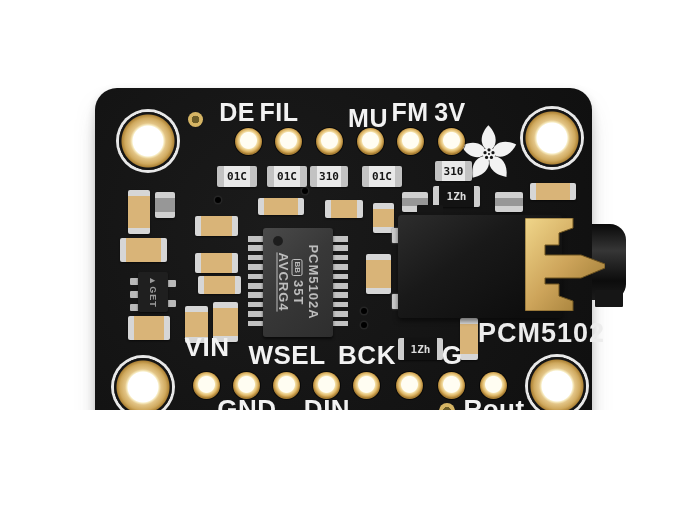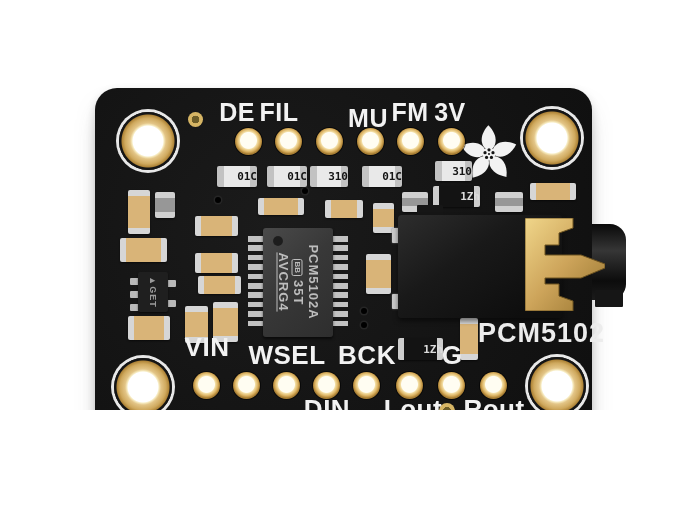--- a/index.html
+++ b/index.html
@@ -25,21 +25,21 @@
   .silk{position:absolute;color:#f2f2f2;font-weight:bold;white-space:nowrap;
         transform:translateX(-50%);letter-spacing:.5px;}
   .silk-top{font-size:25px;}
   .silk-bot{font-size:26px;}
   .partnum{position:absolute;color:#ececec;font-weight:bold;font-size:27px;letter-spacing:1px;white-space:nowrap;}
   
   .cap{position:absolute;border-radius:2px;box-shadow:0 1px 2px rgba(0,0,0,.55);
     background:linear-gradient(to right,#d6d6d6 0 6px,#d9b478 6px calc(100% - 6px),#d6d6d6 calc(100% - 6px));}
   .cap-v{background:linear-gradient(to bottom,#d6d6d6 0 6px,#d9b478 6px calc(100% - 6px),#d6d6d6 calc(100% - 6px));}
   .cap-s{background:linear-gradient(to bottom,#d0d0d0 0 6px,#979797 6px calc(100% - 6px),#d0d0d0 calc(100% - 6px));}
-  .res{position:absolute;border-radius:2px;display:flex;align-items:center;justify-content:flex-end;
+  .res{position:absolute;border-radius:2px;display:flex;align-items:center;justify-content:center;
     font-family:"DejaVu Sans Mono",monospace;font-weight:bold;font-size:11px;
     box-shadow:0 1px 2px rgba(0,0,0,.55);}
   .res-w{background:linear-gradient(to right,#c2c2c2 0 7px,#e9e9e9 7px calc(100% - 7px),#c2c2c2 calc(100% - 7px));color:#141414;}
   .res-b{background:linear-gradient(to right,#cdcdcd 0 6px,#131313 6px calc(100% - 6px),#cdcdcd calc(100% - 6px));color:#dcdcdc;}
   
   .chip-body{position:absolute;left:168px;top:140px;width:70px;height:109px;border-radius:3px;
     background:linear-gradient(135deg,#4a4a4a,#383838 45%,#2e2e2e);box-shadow:0 2px 3px rgba(0,0,0,.6);}
   .chip-pins{position:absolute;top:148px;width:15px;height:94px;
     background:repeating-linear-gradient(to bottom,#c2c2c2 0 5.5px,rgba(0,0,0,0) 5.5px 9.4px);}
   .chip-dot{position:absolute;left:178px;top:148px;width:10px;height:10px;border-radius:50%;
@@ -197,18 +197,18 @@
     <div class="pad" style="left:258px;top:284px;"></div>
     <div class="pad" style="left:301px;top:284px;"></div>
     <div class="pad" style="left:343px;top:284px;"></div>
     <div class="pad" style="left:385px;top:284px;"></div>
 
     <span class="silk silk-bot" style="left:112px;top:244px;">VIN</span>
     <span class="silk silk-bot" style="left:192px;top:252px;">WSEL</span>
     <span class="silk silk-bot" style="left:272px;top:252px;">BCK</span>
     <span class="silk silk-bot" style="left:357px;top:252px;">G</span>
 
+    <span class="silk silk-bot" style="left:152px;top:306px;">GND</span>
     <span class="silk silk-bot" style="left:232px;top:306px;">DIN</span>
-    <span class="silk silk-bot" style="left:318px;top:306px;">Lout</span>
     <span class="silk silk-bot" style="left:399px;top:306px;">Rout</span>
 
   </div>
 </div>
 
 </body></html>

